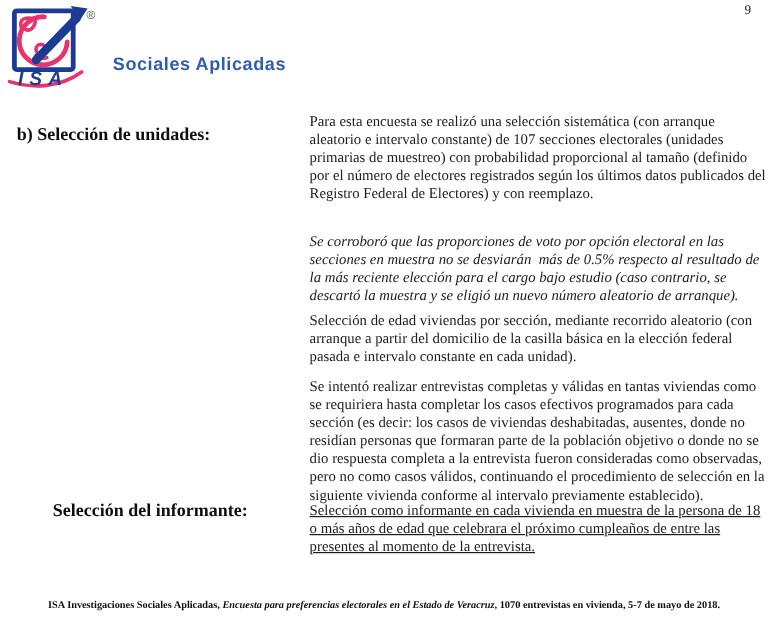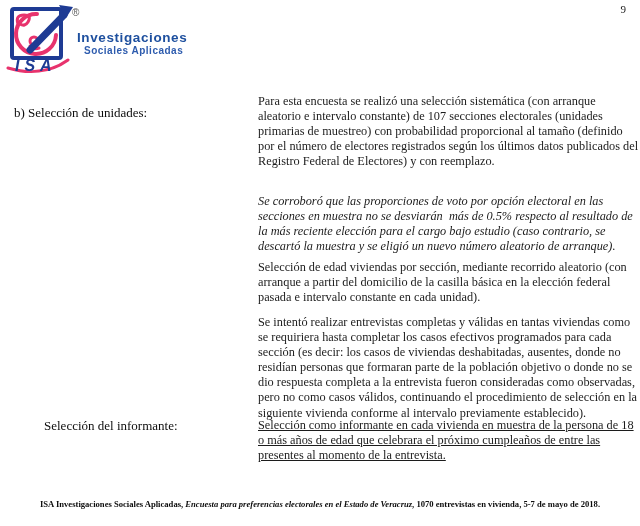--- a/index.html
+++ b/index.html
@@ -12,32 +12,32 @@
     overflow:hidden;
   }
   
   .logo-mark{position:absolute;left:6px;top:2px;width:78px;height:72px;}
   .logo-line1{
     position:absolute;left:77px;top:30px;
     font-family:"Liberation Sans","DejaVu Sans",sans-serif;
     font-weight:bold;font-size:13.5px;letter-spacing:0.6px;color:#1d4f9e;
   }
   .logo-line2{
-    position:absolute;left:84px;top:45px;
+    position:absolute;left:94px;top:45px;
     font-family:"Liberation Sans","DejaVu Sans",sans-serif;
-    font-weight:bold;font-size:10px;letter-spacing:0.5px;color:#2e5cae;
+    font-weight:bold;font-size:15px;letter-spacing:0.5px;color:#2e5cae;
   }
   .page-number{
     position:absolute;right:14px;top:3px;
     font-size:11px;color:#222;
   }
   
   .sec-heading{
     position:absolute;
-    font-weight:normal;font-size:13px;color:#0d0d0d;
+    font-weight:bold;font-size:15px;color:#0d0d0d;
     white-space:nowrap;
   }
   #h1{left:14px;top:105px;}
   #h2{left:57px;top:261px;}
   #h3{left:44px;top:418px;}
   
   .para{
     position:absolute;left:258px;
     font-size:12.3px;line-height:15.1px;color:#1c1c1c;
     white-space:pre;
@@ -75,21 +75,20 @@
     <line x1="24" y1="48" x2="58" y2="13" stroke="#1e3b94" stroke-width="7" stroke-linecap="round"></line>
     <polygon points="53,3 67,5 60,16" fill="#1e3b94"></polygon>
 
     <text x="66" y="14" font-size="10" fill="#555" font-family="Liberation Sans, sans-serif">®</text>
 
     <path d="M 2,66 C 22,72 44,71 62,58" fill="none" stroke="#e8336d" stroke-width="3" stroke-linecap="round"></path>
 
     <text x="9" y="69" font-size="16" font-style="italic" font-weight="bold" letter-spacing="5" fill="#1e3b94" font-family="Liberation Sans, sans-serif">ISA</text>
   </svg>
 
-  <div class="logo-line1">Investigaciones</div>
   <div class="logo-line2">Sociales Aplicadas</div>
 
   <div class="page-number">9</div>
 
   <div id="h1" class="sec-heading">b) Selección de unidades:</div>
   <div id="p1" class="para">Para esta encuesta se realizó una selección sistemática (con arranque
 aleatorio e intervalo constante) de 107 secciones electorales (unidades
 primarias de muestreo) con probabilidad proporcional al tamaño (definido
 por el número de electores registrados según los últimos datos publicados del
 Registro Federal de Electores) y con reemplazo.</div>

